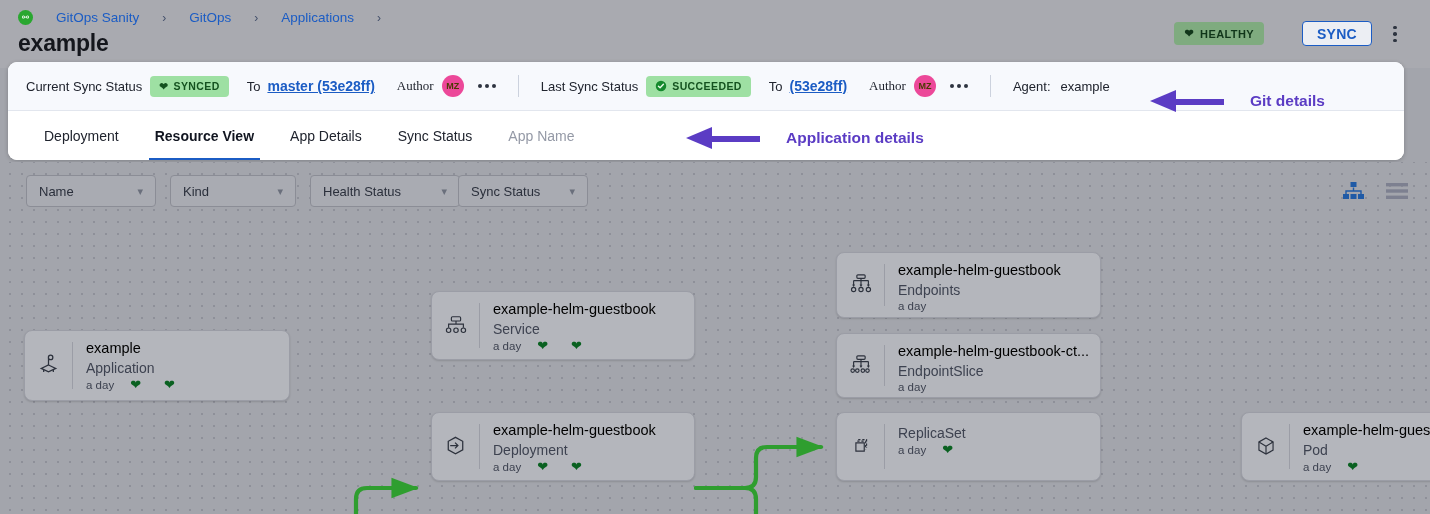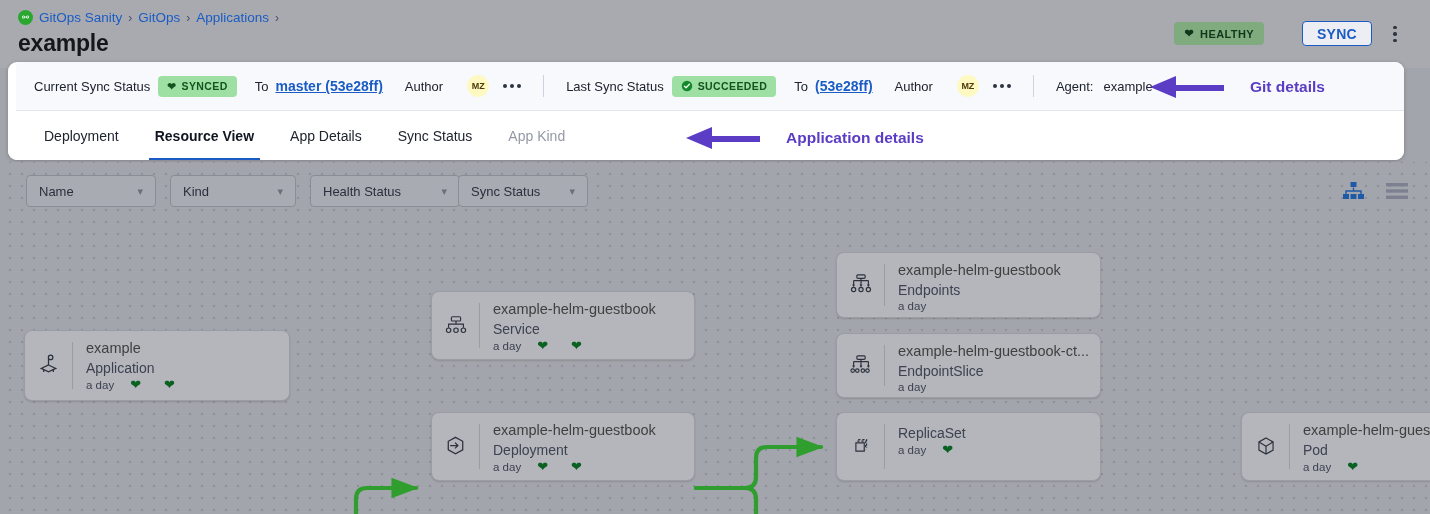--- a/index.html
+++ b/index.html
@@ -11,21 +11,21 @@
   }
   #root { position: relative; width: 1430px; height: 514px; }
 
   
   .top-band {
     position: absolute; left: 0; top: 0; width: 1430px; height: 68px;
     background: #a9aab0;
   }
   .breadcrumb {
     position: absolute; left: 18px; top: 10px;
-    display: flex; align-items: center; gap: 6px;
+    display: flex; align-items: center; gap: 23px;
     font-size: 13.5px;
   }
   .gitops-logo {
     width: 15px; height: 15px; border-radius: 50%;
     background: #2aa730;
     display: inline-flex; align-items: center; justify-content: center;
     flex: 0 0 auto;
   }
   .gitops-logo svg { display:block; }
   .crumb-link { color: #1b5cc4; text-decoration: none; white-space: nowrap; }
@@ -60,42 +60,42 @@
   .kebab i { width: 3.5px; height: 3.5px; border-radius: 50%; background: #2e3440; display:block; }
 
   
   .card {
     position: absolute; left: 8px; top: 62px; width: 1396px; height: 98px;
     background: #ffffff; border-radius: 9px;
     box-shadow: 0 1px 4px rgba(0,0,0,.22);
     overflow: hidden;
   }
   .sync-row {
-    position: absolute; left: 8px; top: 0; width: 100%; height: 49px;
+    position: absolute; left: 0; top: 0; width: 100%; height: 49px;
     background: #f7f9fd;
     display: flex; align-items: center; padding-left: 18px;
     border-bottom: 1px solid #e2e6ee;
   }
   .sr-label { font-size: 13px; color: #20242e; white-space: nowrap; }
   .pill {
     display: inline-flex; align-items: center; gap: 5px;
     height: 21px; padding: 0 9px; border-radius: 4px;
     background: #9ee0a3; color: #14521f;
     font-size: 10.5px; font-weight: bold; letter-spacing: .4px;
     margin: 0 8px;
   }
   .to-word { font-size: 13px; color: #20242e; margin: 0 7px 0 10px; }
   .rev-link { font-size: 14px; color: #1b5cc4; font-weight: bold; white-space: nowrap; }
-  .author-word { font-size: 13px; color: #20242e; margin-left: 22px; }
+  .author-word { font-size: 13px; color: #20242e; margin-left: 22px; font-family: Liberation Serif, serif; }
   .avatar {
     width: 22px; height: 22px; border-radius: 50%;
-    background: #fef9c3; color: #4d3a05;
+    background: #ec4899; color: #4d3a05;
     font-size: 9px; font-weight: bold;
     display: inline-flex; align-items: center; justify-content: center;
-    margin-left: 24px;
+    margin-left: 8px;
   }
   .dots-inline {
     display: inline-flex; align-items: center; gap: 3px;
     margin-left: 14px; cursor: pointer;
   }
   .dots-inline i { width: 4px; height: 4px; border-radius: 50%; background: #2e3440; display:block; }
   .vsep { width: 1px; height: 22px; background: #ccd2de; margin: 0 22px; }
   .agent-word { font-size: 13px; color: #20242e; }
   .agent-val { font-size: 13px; color: #20242e; margin-left: 10px; }
 
@@ -166,21 +166,21 @@
     box-shadow: 0 1px 2px rgba(0,0,0,.14);
     display: flex; align-items: stretch;
   }
   .node .icon-col {
     width: 47px; display: flex; align-items: center; justify-content: center;
     flex: 0 0 auto;
   }
   .node .divider { width: 1px; background: #9b9da6; margin: 11px 0; flex: 0 0 auto; }
   .node .body { padding: 9px 0 0 13px; overflow: hidden; flex: 1 1 auto; }
   .node .n-title {
-    font-size: 14.5px; color: #404040; white-space: nowrap; overflow: hidden;
+    font-size: 14.5px; color: #000000; white-space: nowrap; overflow: hidden;
     text-overflow: ellipsis; line-height: 17px;
   }
   .node .n-kind { font-size: 14px; color: #3d4250; margin-top: 4px; line-height: 14px; }
   .node .n-foot { display: flex; align-items: center; gap: 0; margin-top: 3px; }
   .node .n-age { font-size: 11.5px; color: #3d4250; }
   .heart { color: #0a6121; font-size: 13px; line-height: 13px; }
   .heart.h1 { margin-left: 16px; }
   .heart.h2 { margin-left: 23px; }
 
   svg.edges { position: absolute; left: 0; top: 0; width: 1430px; height: 352px; pointer-events: none; }
@@ -268,25 +268,25 @@
 
       <span class="agent-word">Agent:</span>
       <span class="agent-val">example</span>
     </div>
 
     <div class="tabs-row">
       <div class="tab">Deployment</div>
       <div class="tab active">Resource View</div>
       <div class="tab">App Details</div>
       <div class="tab">Sync Status</div>
-      <div class="tab muted">App Kind</div>
+      <div class="tab muted">App Name</div>
     </div>
   </div>
 
-  <div class="annot" style="left:1150px; top:78px;">
+  <div class="annot" style="left:1150px; top:92px;">
     <span class="arrow">
       <span class="shaft"></span>
         <span class="head"></span>
     </span>
     <span class="txt">Git details</span>
   </div>
 
   <div class="annot" style="left:686px; top:129px;">
     <span class="arrow">
       <span class="shaft"></span>

